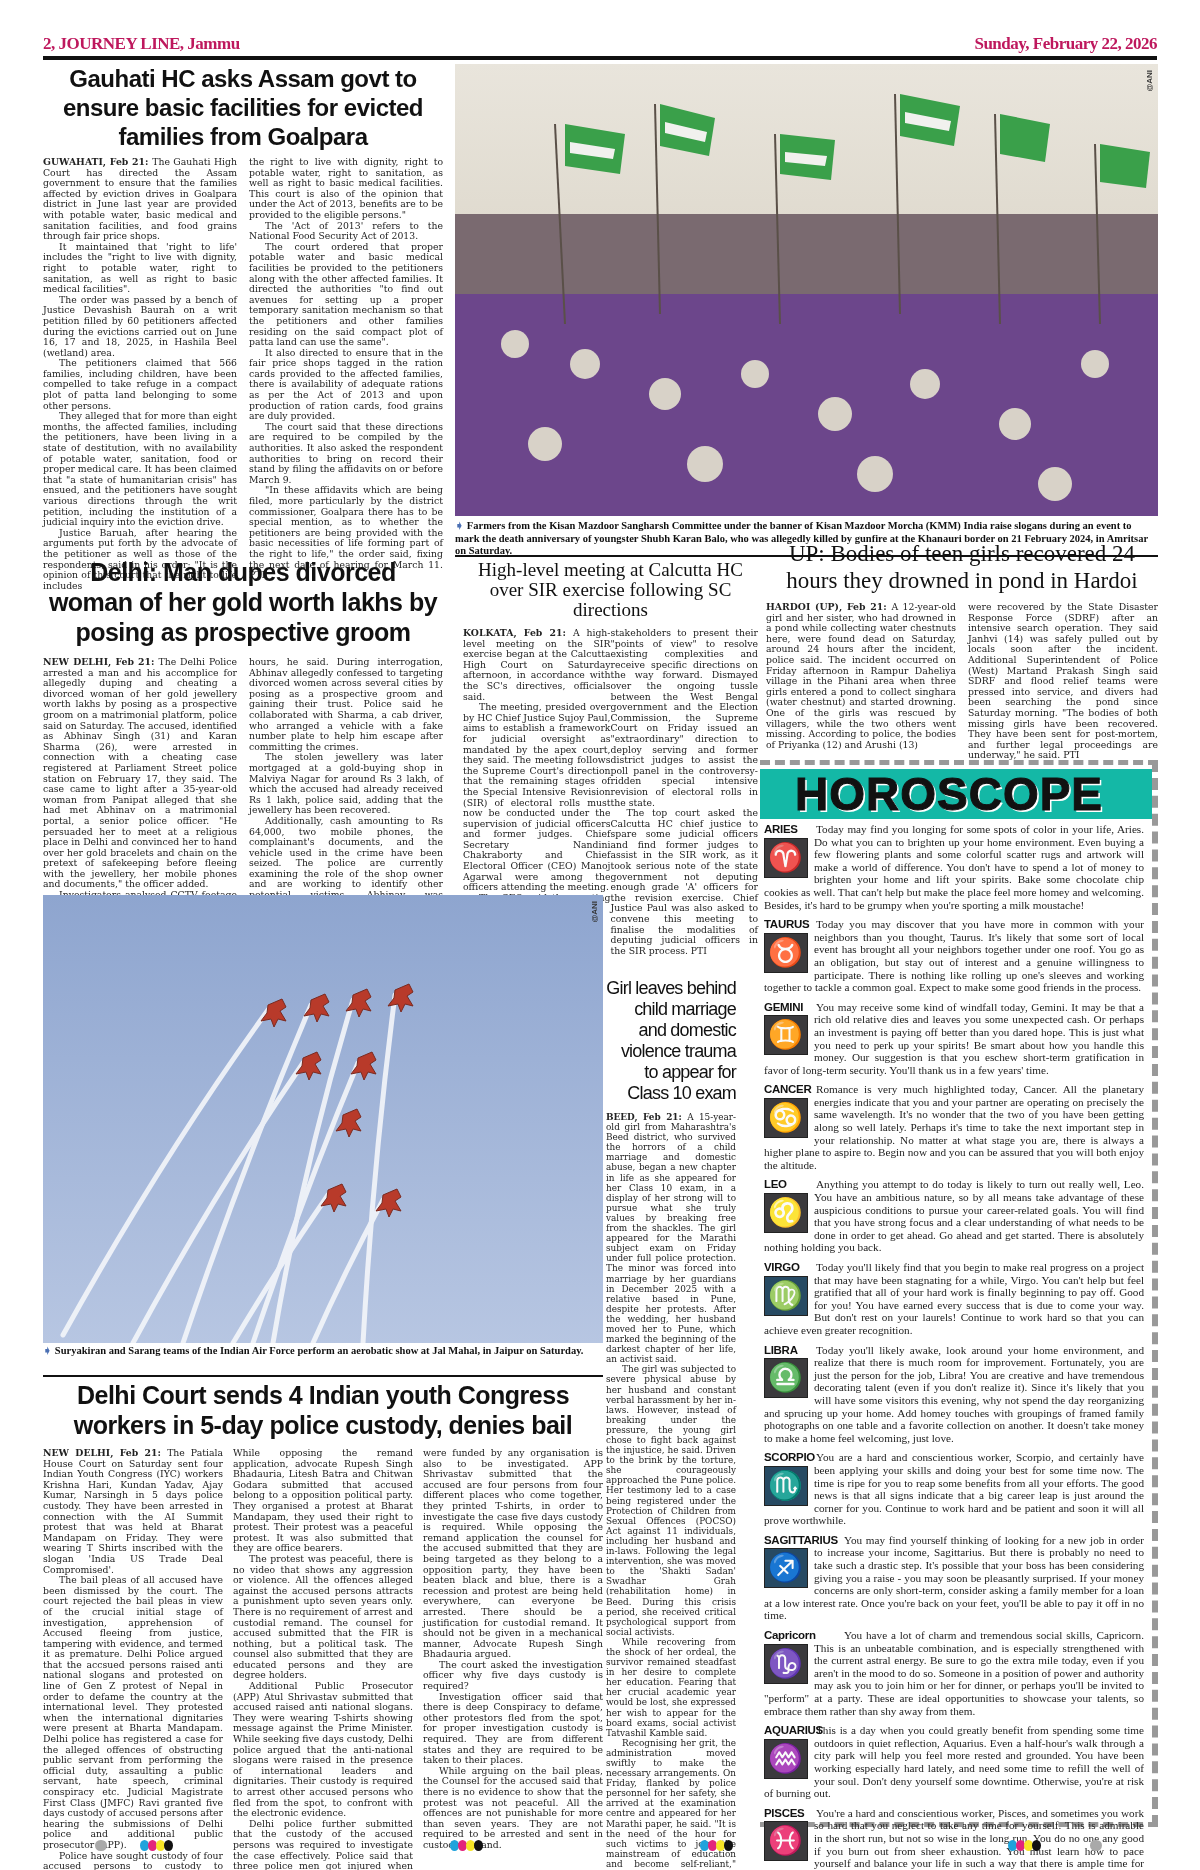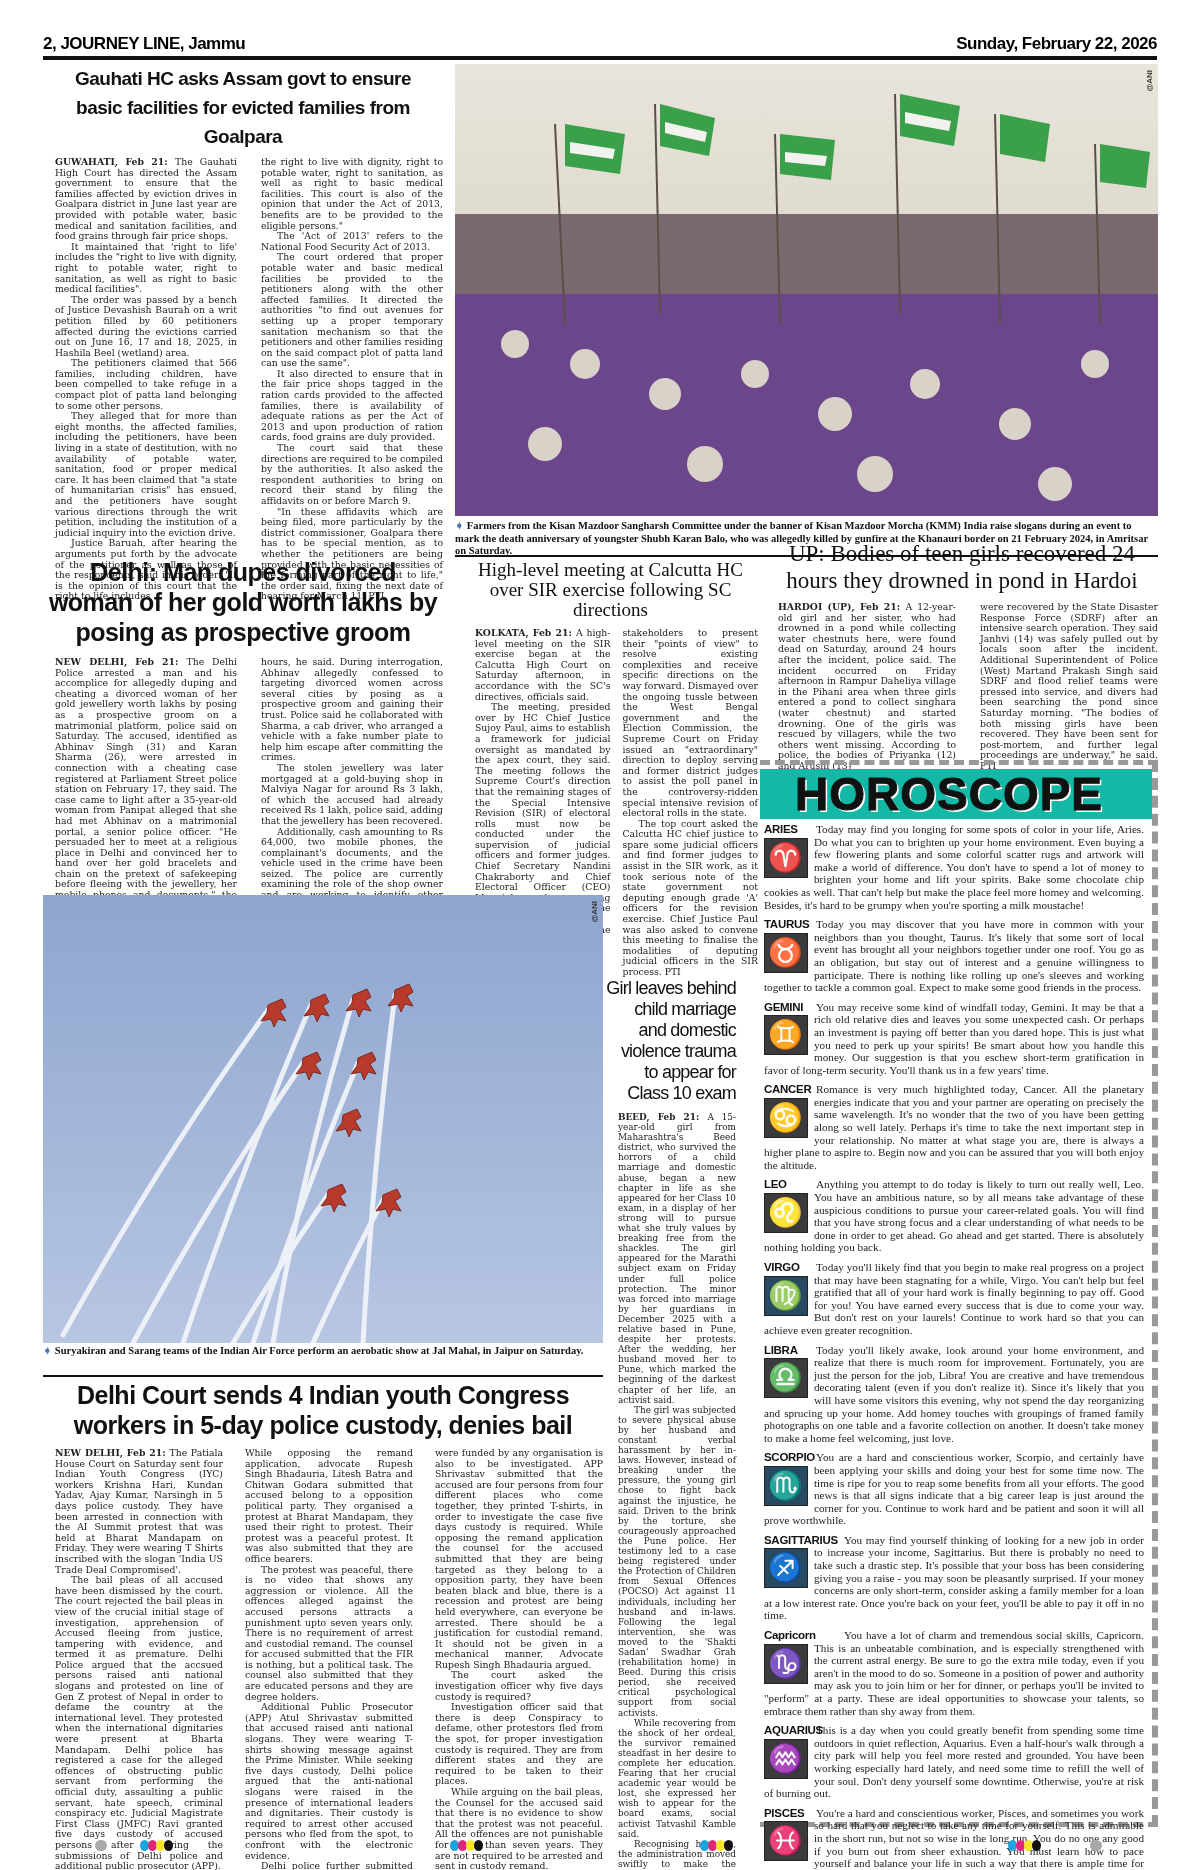--- a/index.html
+++ b/index.html
@@ -1,36 +1,36 @@
 <!DOCTYPE html>
 <html><head>
 <meta charset="utf-8">
 <style>
   * { box-sizing: border-box; margin: 0; padding: 0; }
   html, body { width: 1200px; height: 1870px; background: #fff; overflow: hidden; }
   body { position: relative; font-family: "DejaVu Serif", serif; color: #222; }
   .abs { position: absolute; }
   .masthead-left, .masthead-right {
-    font-family: Liberation Sans, sans-serif; font-weight: bold; font-size: 17px;
-    letter-spacing: -0.5px; color: #000000; top: 34px;
+    font-family: Liberation Serif, serif; font-weight: bold; font-size: 17px;
+    letter-spacing: -0.5px; color: #be185d; top: 34px;
   }
   .masthead-left { left: 43px; }
   .masthead-right { right: 43px; }
   .rule { left: 43px; right: 43px; top: 56px; height: 4px; background: #111; }
   .hl {
     font-family: "Liberation Sans", sans-serif; font-weight: bold; color: #111;
     text-align: center; letter-spacing: -0.5px;
   }
   .hl-thin {
     font-family: "Liberation Serif", serif; font-weight: normal; color: #111;
     text-align: center;
   }
   .cols { display: flex; gap: 12px; }
   .col { flex: 1; font-size: 9.3px; line-height: 10.6px; text-align: justify; hyphens: auto; }
-  .col p { text-indent: 16px; margin-left: 12px; }
+  .col p { text-indent: 16px; }
   .col p.first { text-indent: 0; }
   .dateline { font-weight: bold; }
   .photo { overflow: hidden; }
   .caption {
     font-family: Liberation Serif, serif; font-weight: bold; font-size: 10.5px;
     line-height: 12.5px; color: #111;
   }
   .caption .arrow { color: #4a6fb3; margin-right: 3px; }
   .credit {
     font-family: "Liberation Sans", sans-serif; font-weight: bold; font-size: 8px;
@@ -63,21 +63,21 @@
   .pill { width: 12px; height: 11px; border-radius: 6px; background: #a9a9a9; }
 </style>
 </head>
 <body>
 
 <div class="abs masthead-left">2, JOURNEY LINE, Jammu</div>
 <div class="abs masthead-right">Sunday, February 22, 2026</div>
 <div class="abs rule"></div>
 
 <div class="abs" style="left:43px; top:64px; width:400px;">
-  <div class="hl" style="font-size:19px; line-height:29px; padding:0 8px;">Gauhati HC asks Assam govt to ensure basic facilities for evicted families from Goalpara</div>
+  <div class="hl" style="font-size:24px; line-height:29px; padding:0 8px;">Gauhati HC asks Assam govt to ensure basic facilities for evicted families from Goalpara</div>
   <div class="cols" style="margin-top:6px;">
     <div class="col" id="s1c1">
         <p class="first"><span class="dateline">GUWAHATI, Feb 21: </span>The Gauhati High Court has directed the Assam government to ensure that the families affected by eviction drives in Goalpara district in June last year are provided with potable water, basic medical and sanitation facilities, and food grains through fair price shops.</p>
         <p>It maintained that 'right to life' includes the "right to live with dignity, right to potable water, right to sanitation, as well as right to basic medical facilities".</p>
         <p>The order was passed by a bench of Justice Devashish Baurah on a writ petition filled by 60 petitioners affected during the evictions carried out on June 16, 17 and 18, 2025, in Hashila Beel (wetland) area.</p>
         <p>The petitioners claimed that 566 families, including children, have been compelled to take refuge in a compact plot of patta land belonging to some other persons.</p>
         <p>They alleged that for more than eight months, the affected families, including the petitioners, have been living in a state of destitution, with no availability of potable water, sanitation, food or proper medical care. It has been claimed that "a state of humanitarian crisis" has ensued, and the petitioners have sought various directions through the writ petition, including the institution of a judicial inquiry into the eviction drive.</p>
         <p>Justice Baruah, after hearing the arguments put forth by the advocate of the petitioner as well as those of the respondents, said in his order: "It is the opinion of this court that the right to life includes</p>
       </div>
     <div class="col" id="s1c2">

